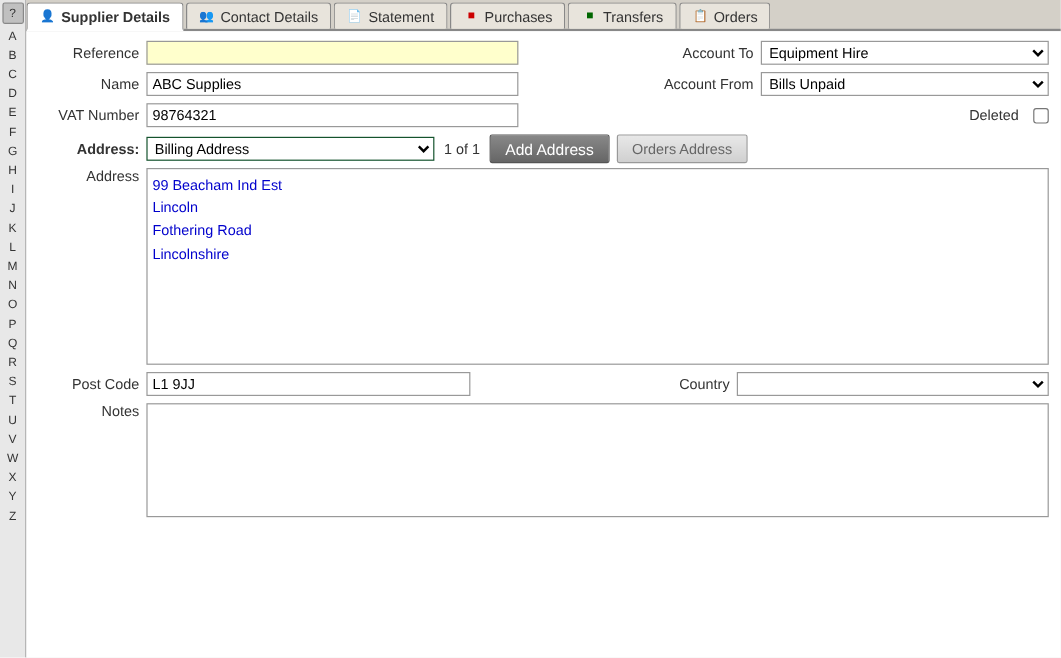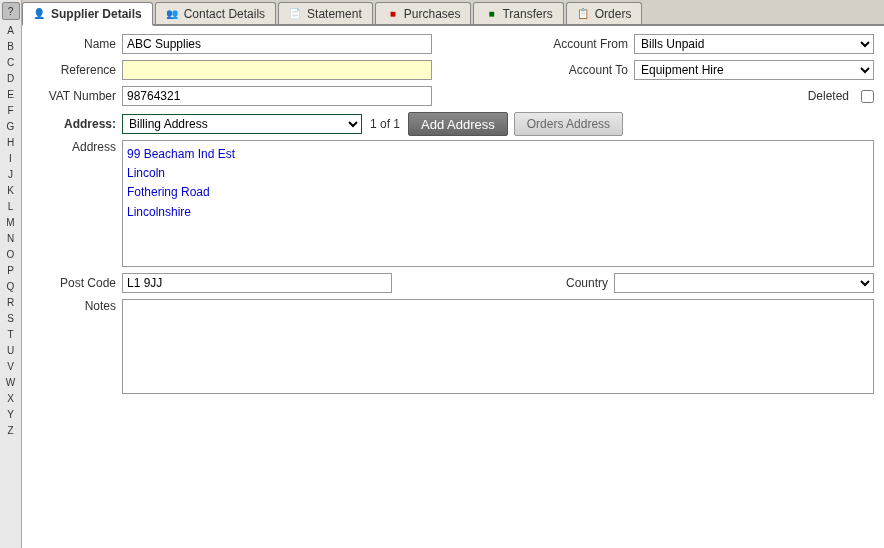--- a/index.html
+++ b/index.html
@@ -188,21 +188,21 @@
     
     .postcode-row {
       display: flex;
       align-items: center;
       margin-bottom: 6px;
     }
 
     .address-box {
       margin-left: 92px;
       width: calc(450px - 92px);
-      height: 127px;
+      height: 164px;
       border: 1px solid #999;
       background: #fff;
       padding: 4px;
       overflow-y: auto;
       font-size: 12px;
       color: #0000cc;
       line-height: 1.6;
     }
   </style>
 </head>
@@ -264,42 +264,42 @@
     </div>
     <div class="tab">
       <span class="tab-icon">📋</span>
       <span>Orders</span>
     </div>
   </div>
 
   <div class="content">
 
     <div class="form-row">
+      <span class="form-label">Reference</span>
+      <input type="text" class="form-input form-input-wide yellow-bg" style="width: 310px;">
+      <span style="flex:1;"></span>
+      <span class="form-label" style="min-width:90px;text-align:right;">Account To</span>
+      <select class="form-select form-select-wide">
+        <option>Equipment Hire</option>
+      </select>
+    </div>
+
+    <div class="form-row">
       <span class="form-label">Name</span>
       <input type="text" class="form-input form-input-wide" value="ABC Supplies" style="width: 310px;">
       <span style="flex:1;"></span>
       <span class="form-label" style="min-width:90px;text-align:right;">Account From</span>
       <div style="position:relative;display:inline-flex;align-items:center;">
         <select class="form-select form-select-wide">
           <option>Bills Unpaid</option>
         </select>
       </div>
     </div>
 
     <div class="form-row">
-      <span class="form-label">Reference</span>
-      <input type="text" class="form-input form-input-wide yellow-bg" style="width: 310px;">
-      <span style="flex:1;"></span>
-      <span class="form-label" style="min-width:90px;text-align:right;">Account To</span>
-      <select class="form-select form-select-wide">
-        <option>Equipment Hire</option>
-      </select>
-    </div>
-
-    <div class="form-row">
       <span class="form-label">VAT Number</span>
       <input type="text" class="form-input" value="98764321" style="width: 310px;">
       <span style="flex:1;"></span>
       <span class="form-label" style="min-width:70px;text-align:right;">Deleted</span>
       <input type="checkbox" style="margin-left: 6px;">
     </div>
 
     <div class="form-row address-header-row" style="align-items:center;">
       <span class="form-label form-label-bold">Address:</span>
       <select class="address-select">

